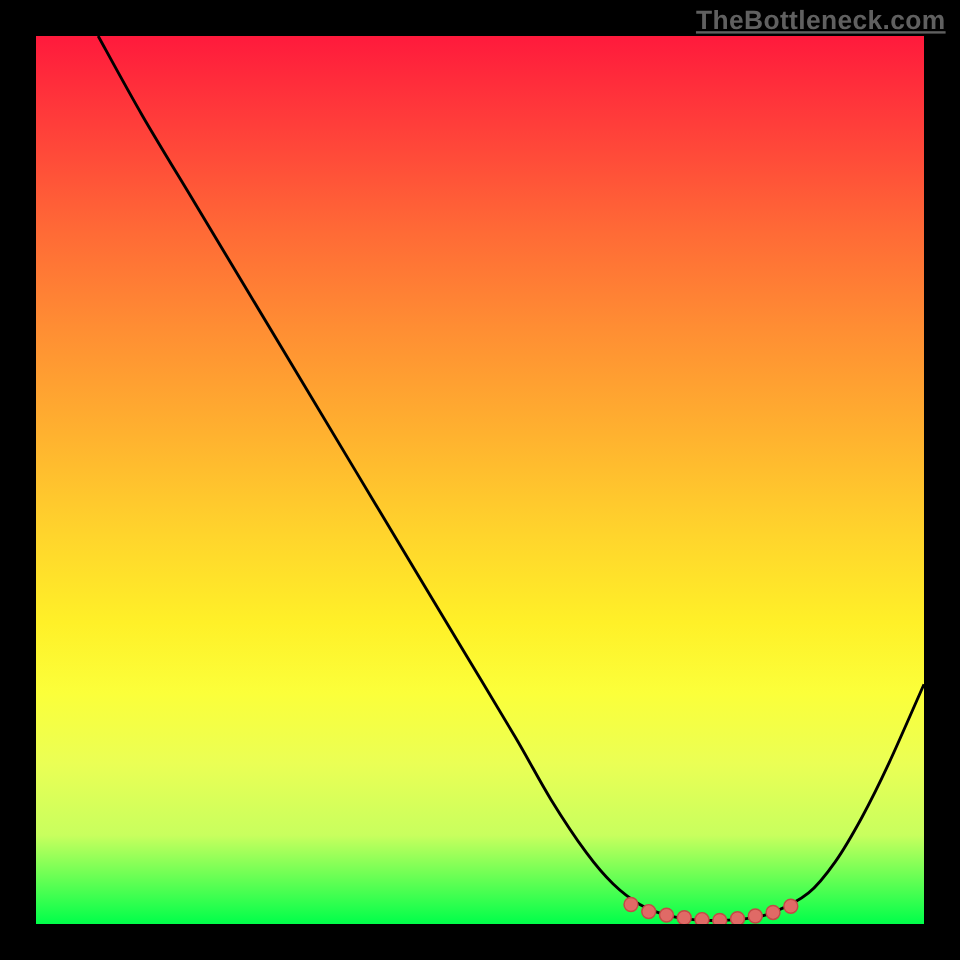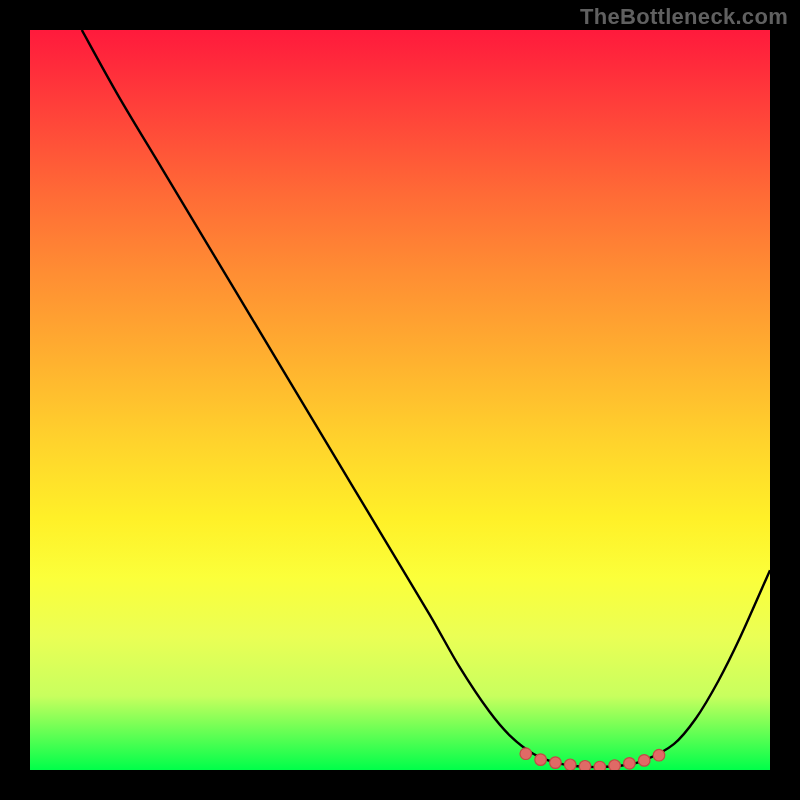--- a/index.html
+++ b/index.html
@@ -19,20 +19,21 @@
   }
   .watermark {
     position: absolute;
     top: 4px;
     right: 12px;
     color: #606060;
     font-size: 22px;
     font-weight: 600;
     letter-spacing: 0.3px;
     z-index: 30;
+    text-decoration: underline;
   }
   .plot-area {
     position: absolute;
     left: 30px;
     top: 30px;
     width: 740px;
     height: 740px;
     overflow: hidden;
   }
   .gradient-bg {

